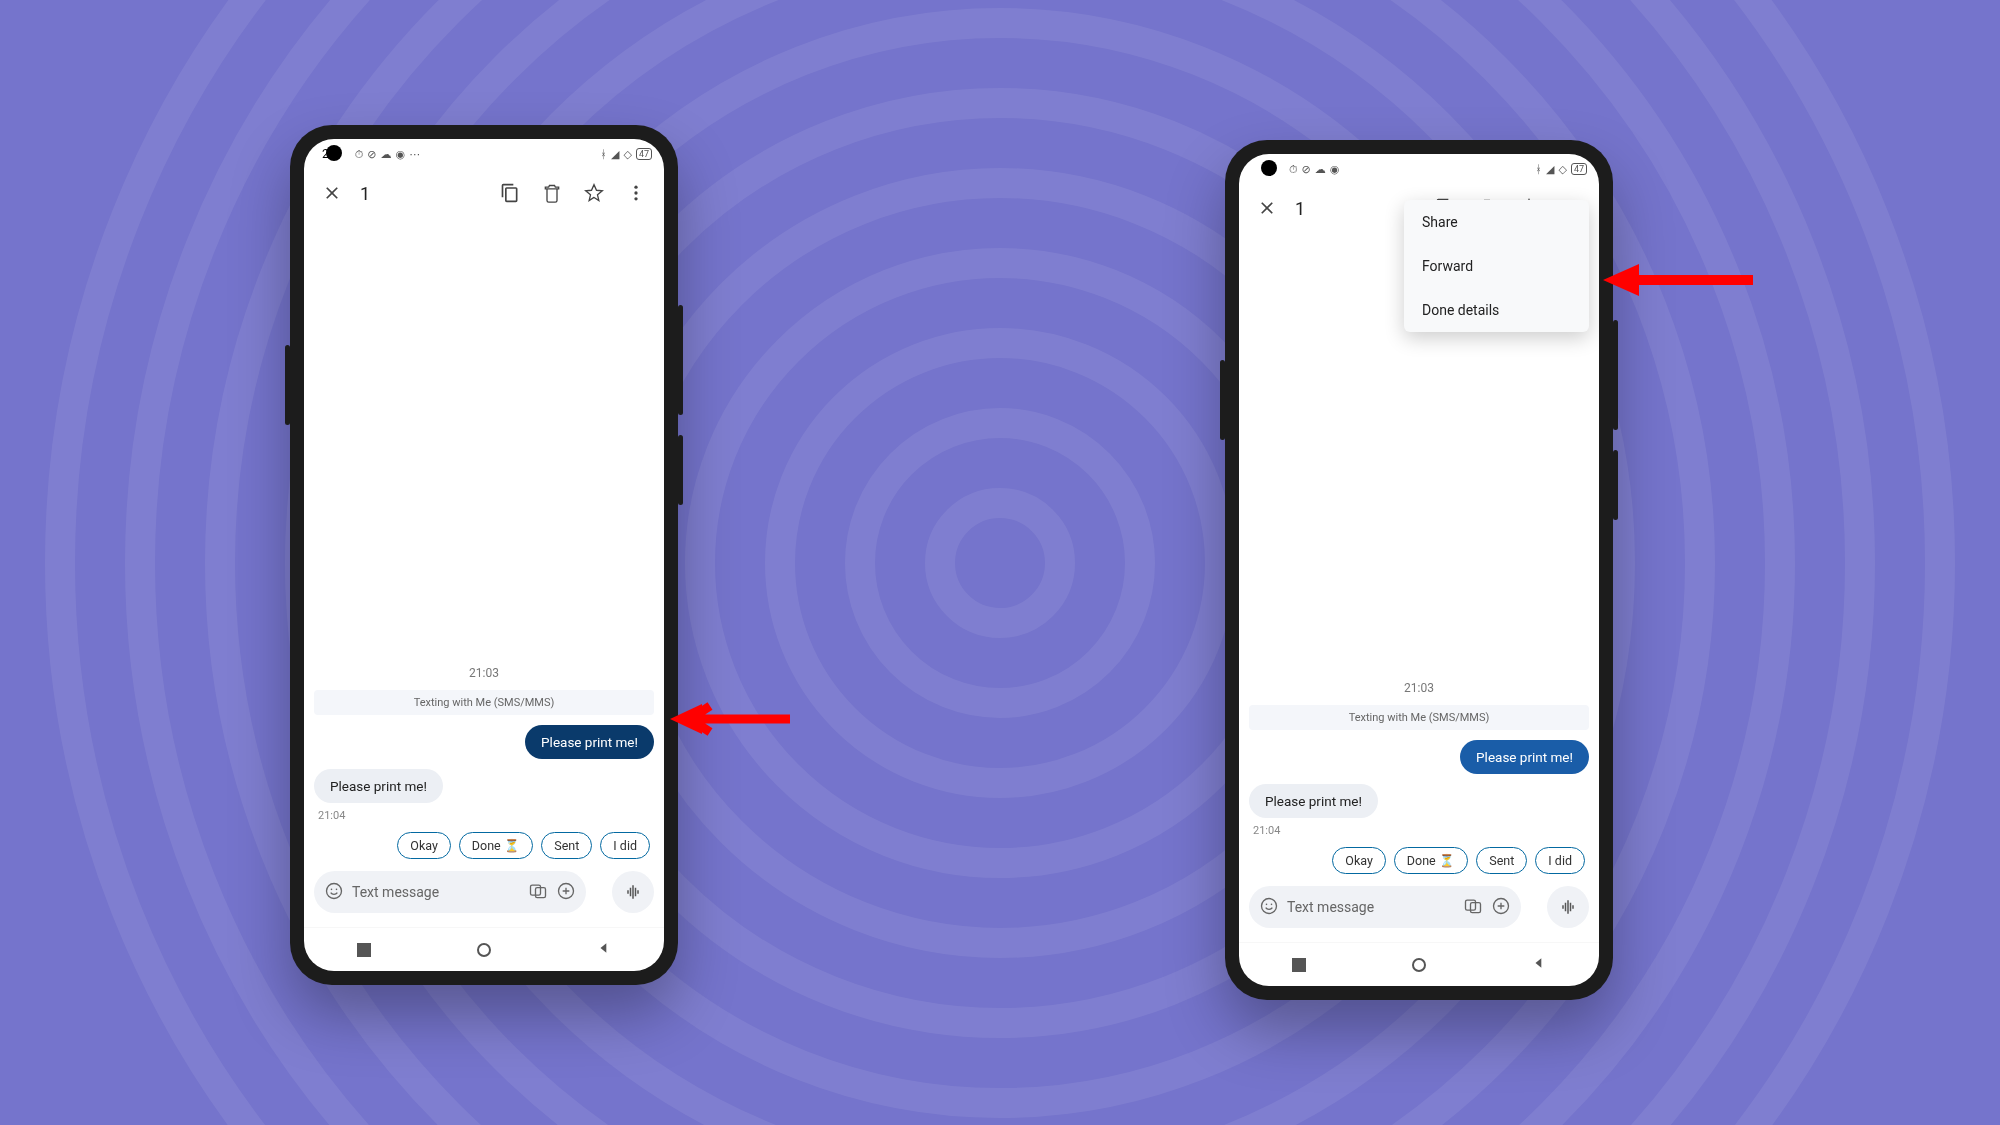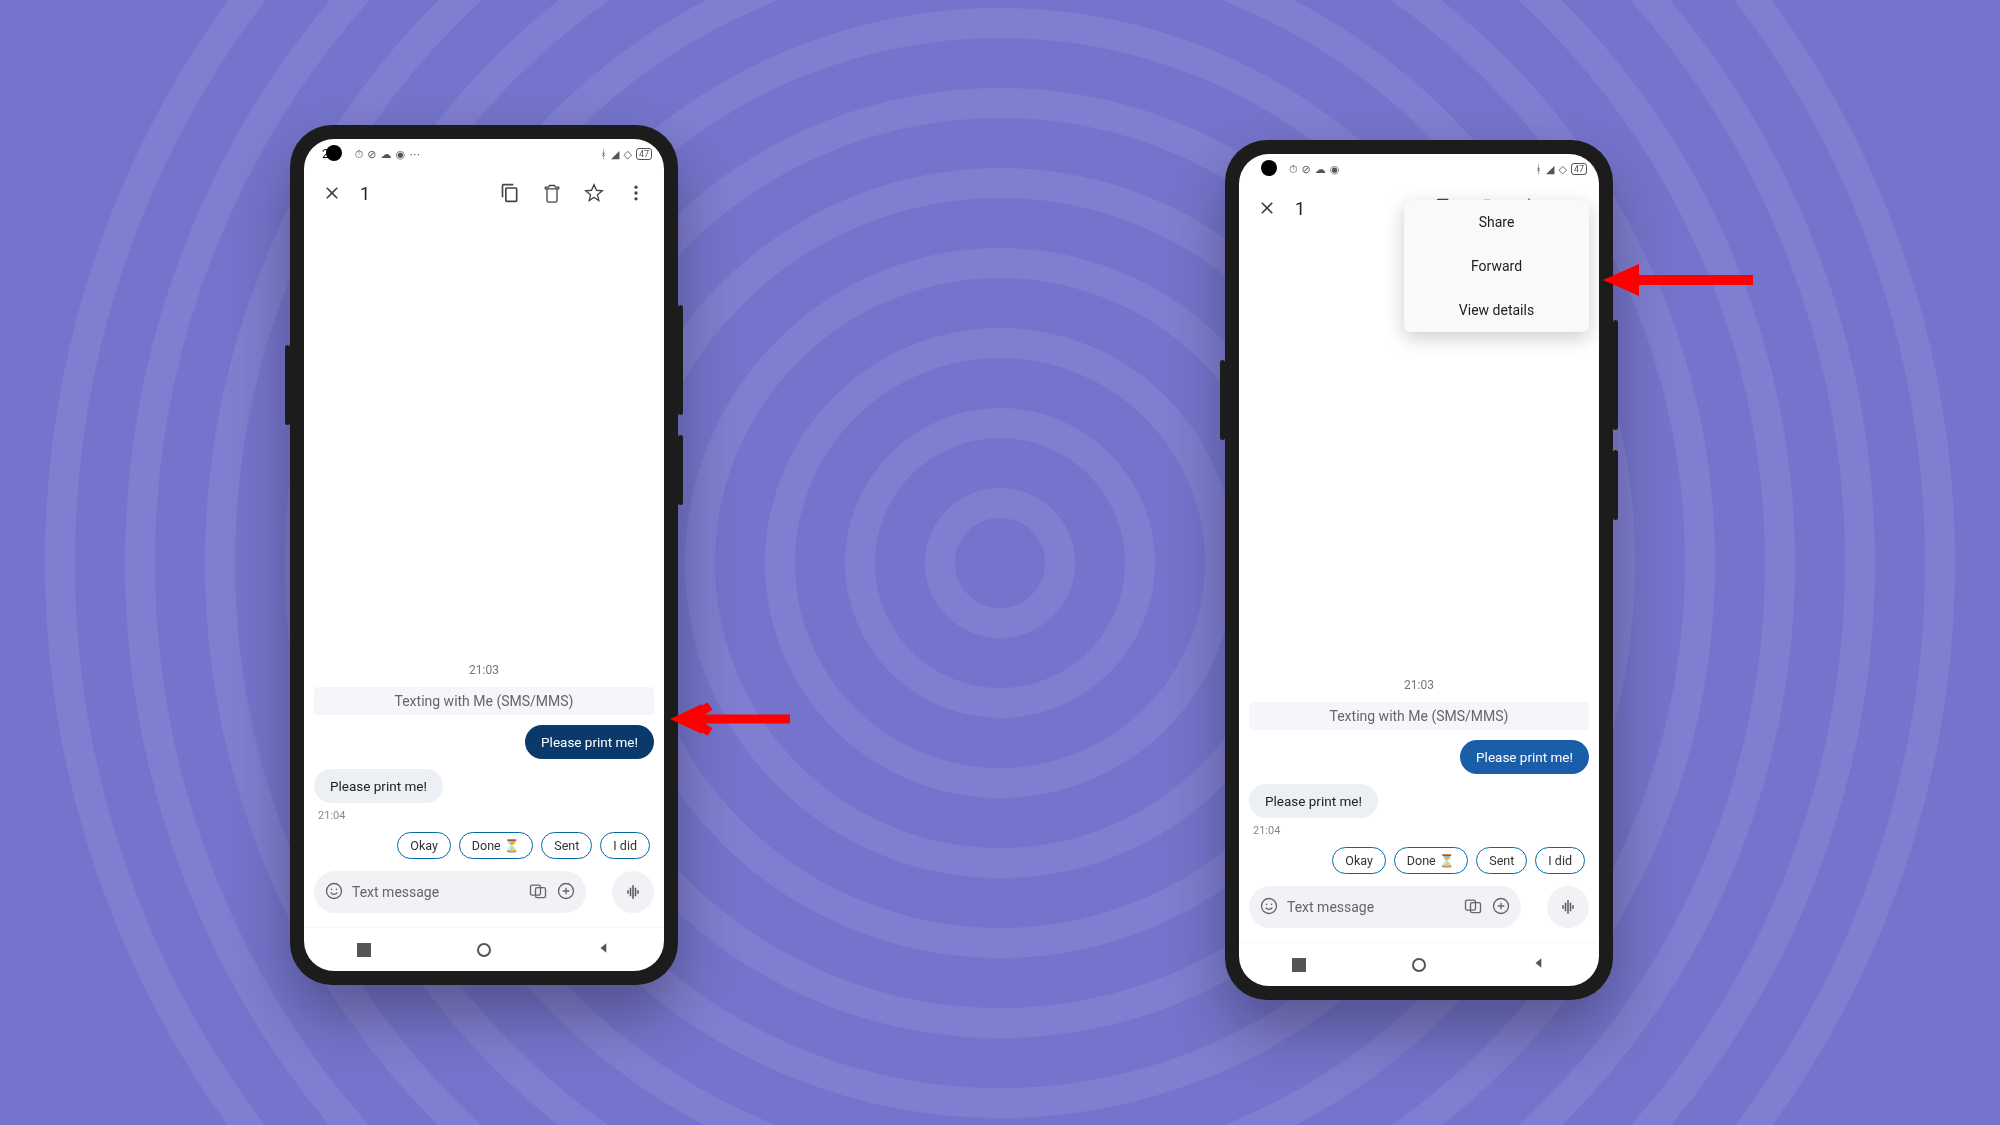--- a/index.html
+++ b/index.html
@@ -94,21 +94,21 @@
     position:relative;
   }
   .time-label {
     text-align:center;
     font-size:12px;
     color:#777;
     margin:6px 0;
   }
   .info-row {
     text-align:center;
-    font-size:14px;
+    font-size:11px;
     color:#666;
     background:#f4f6fa;
     padding:6px 0;
     border-radius:4px;
     margin:4px 0 10px 0;
   }
   .bubble {
     display:inline-block;
     padding:9px 16px;
     border-radius:20px;
@@ -196,21 +196,20 @@
     border-radius:6px;
     box-shadow:0 6px 20px rgba(0,0,0,0.2);
     overflow:hidden;
     z-index:10;
   }
   .menu-item {
     padding:14px 18px;
     font-size:14px;
     color:#222;
     cursor:pointer;
-    text-align:center;
   }
   .arrow {
     position:absolute;
     width:120px;
     height:34px;
   }
   .arrow svg { width:100%; height:100%; }
 </style>
 </head>
 <body>
@@ -406,21 +405,21 @@
             <circle cx="12" cy="5" r="2"></circle>
             <circle cx="12" cy="12" r="2"></circle>
             <circle cx="12" cy="19" r="2"></circle>
           </svg>
       </div>
     </div>
 
     <div class="menu-popup">
       <div class="menu-item">Share</div>
       <div class="menu-item">Forward</div>
-      <div class="menu-item">View details</div>
+      <div class="menu-item">Done details</div>
     </div>
 
     <div class="content">
       <div class="time-label">21:03</div>
       <div class="info-row">Texting with Me (SMS/MMS)</div>
       <div class="bubble sent light">Please print me!</div>
       <div class="bubble recv">Please print me!</div>
       <div class="small-time">21:04</div>
       <div class="chips">
         <div class="chip">

